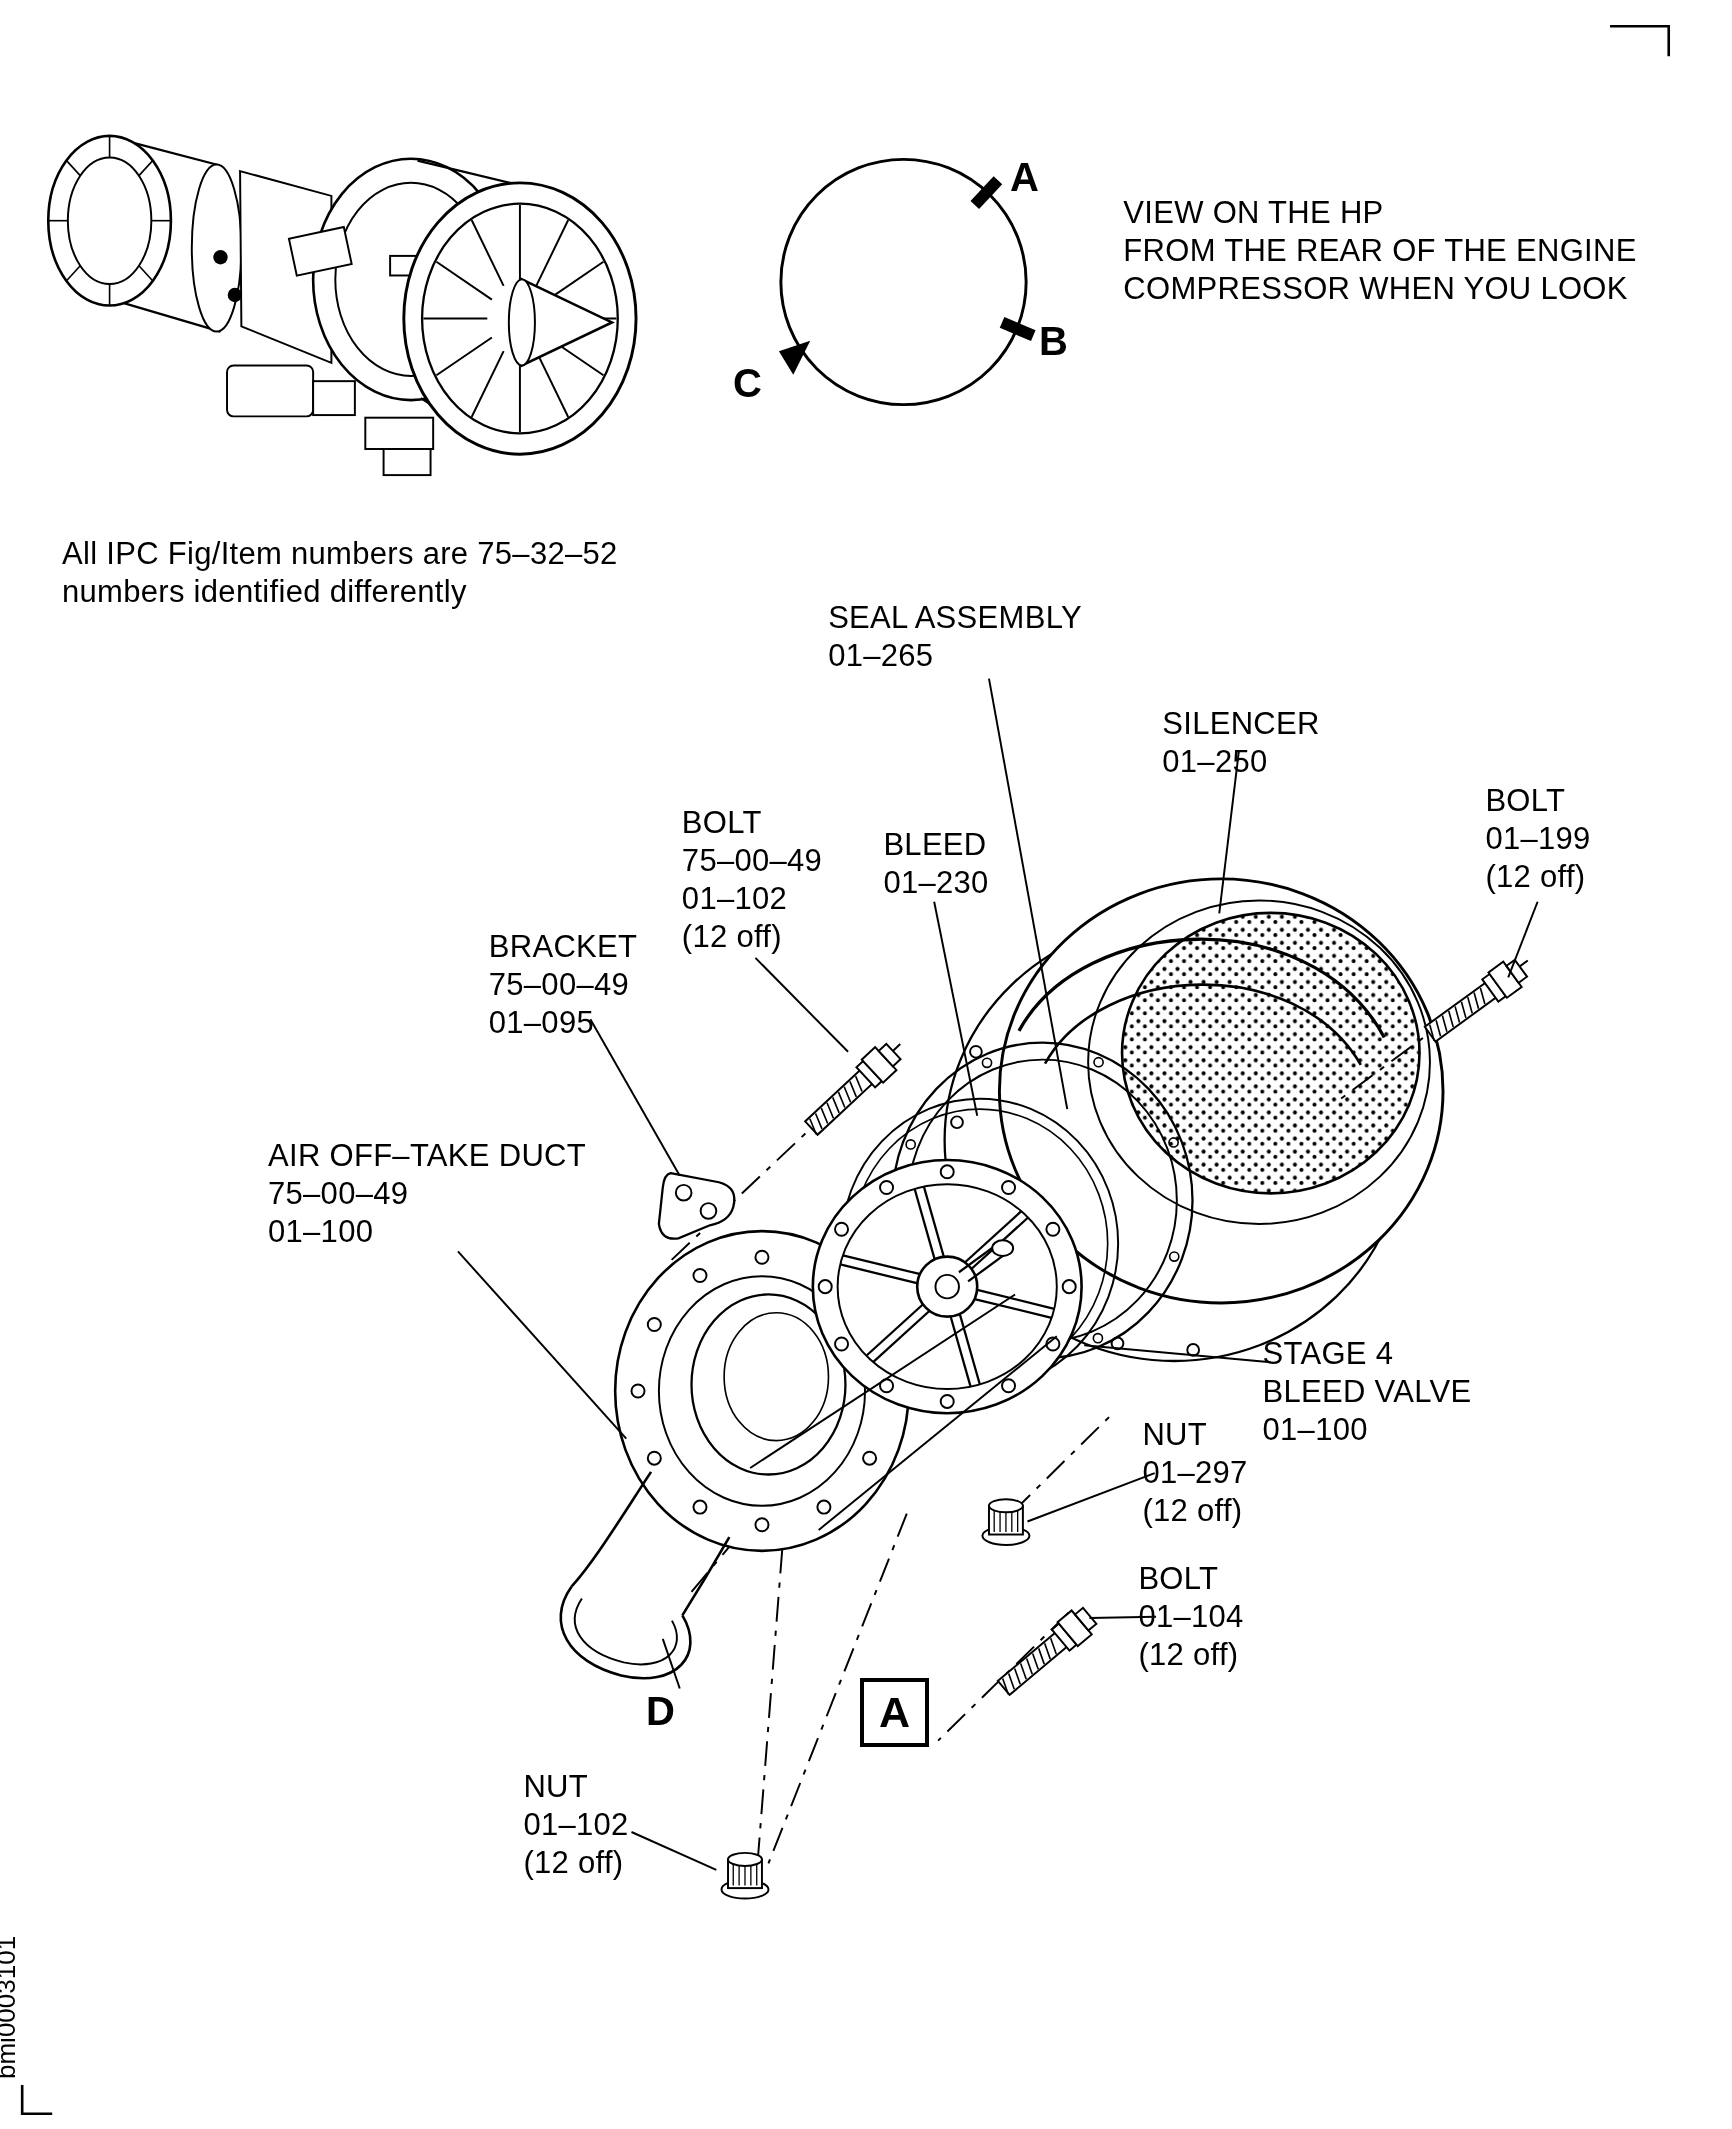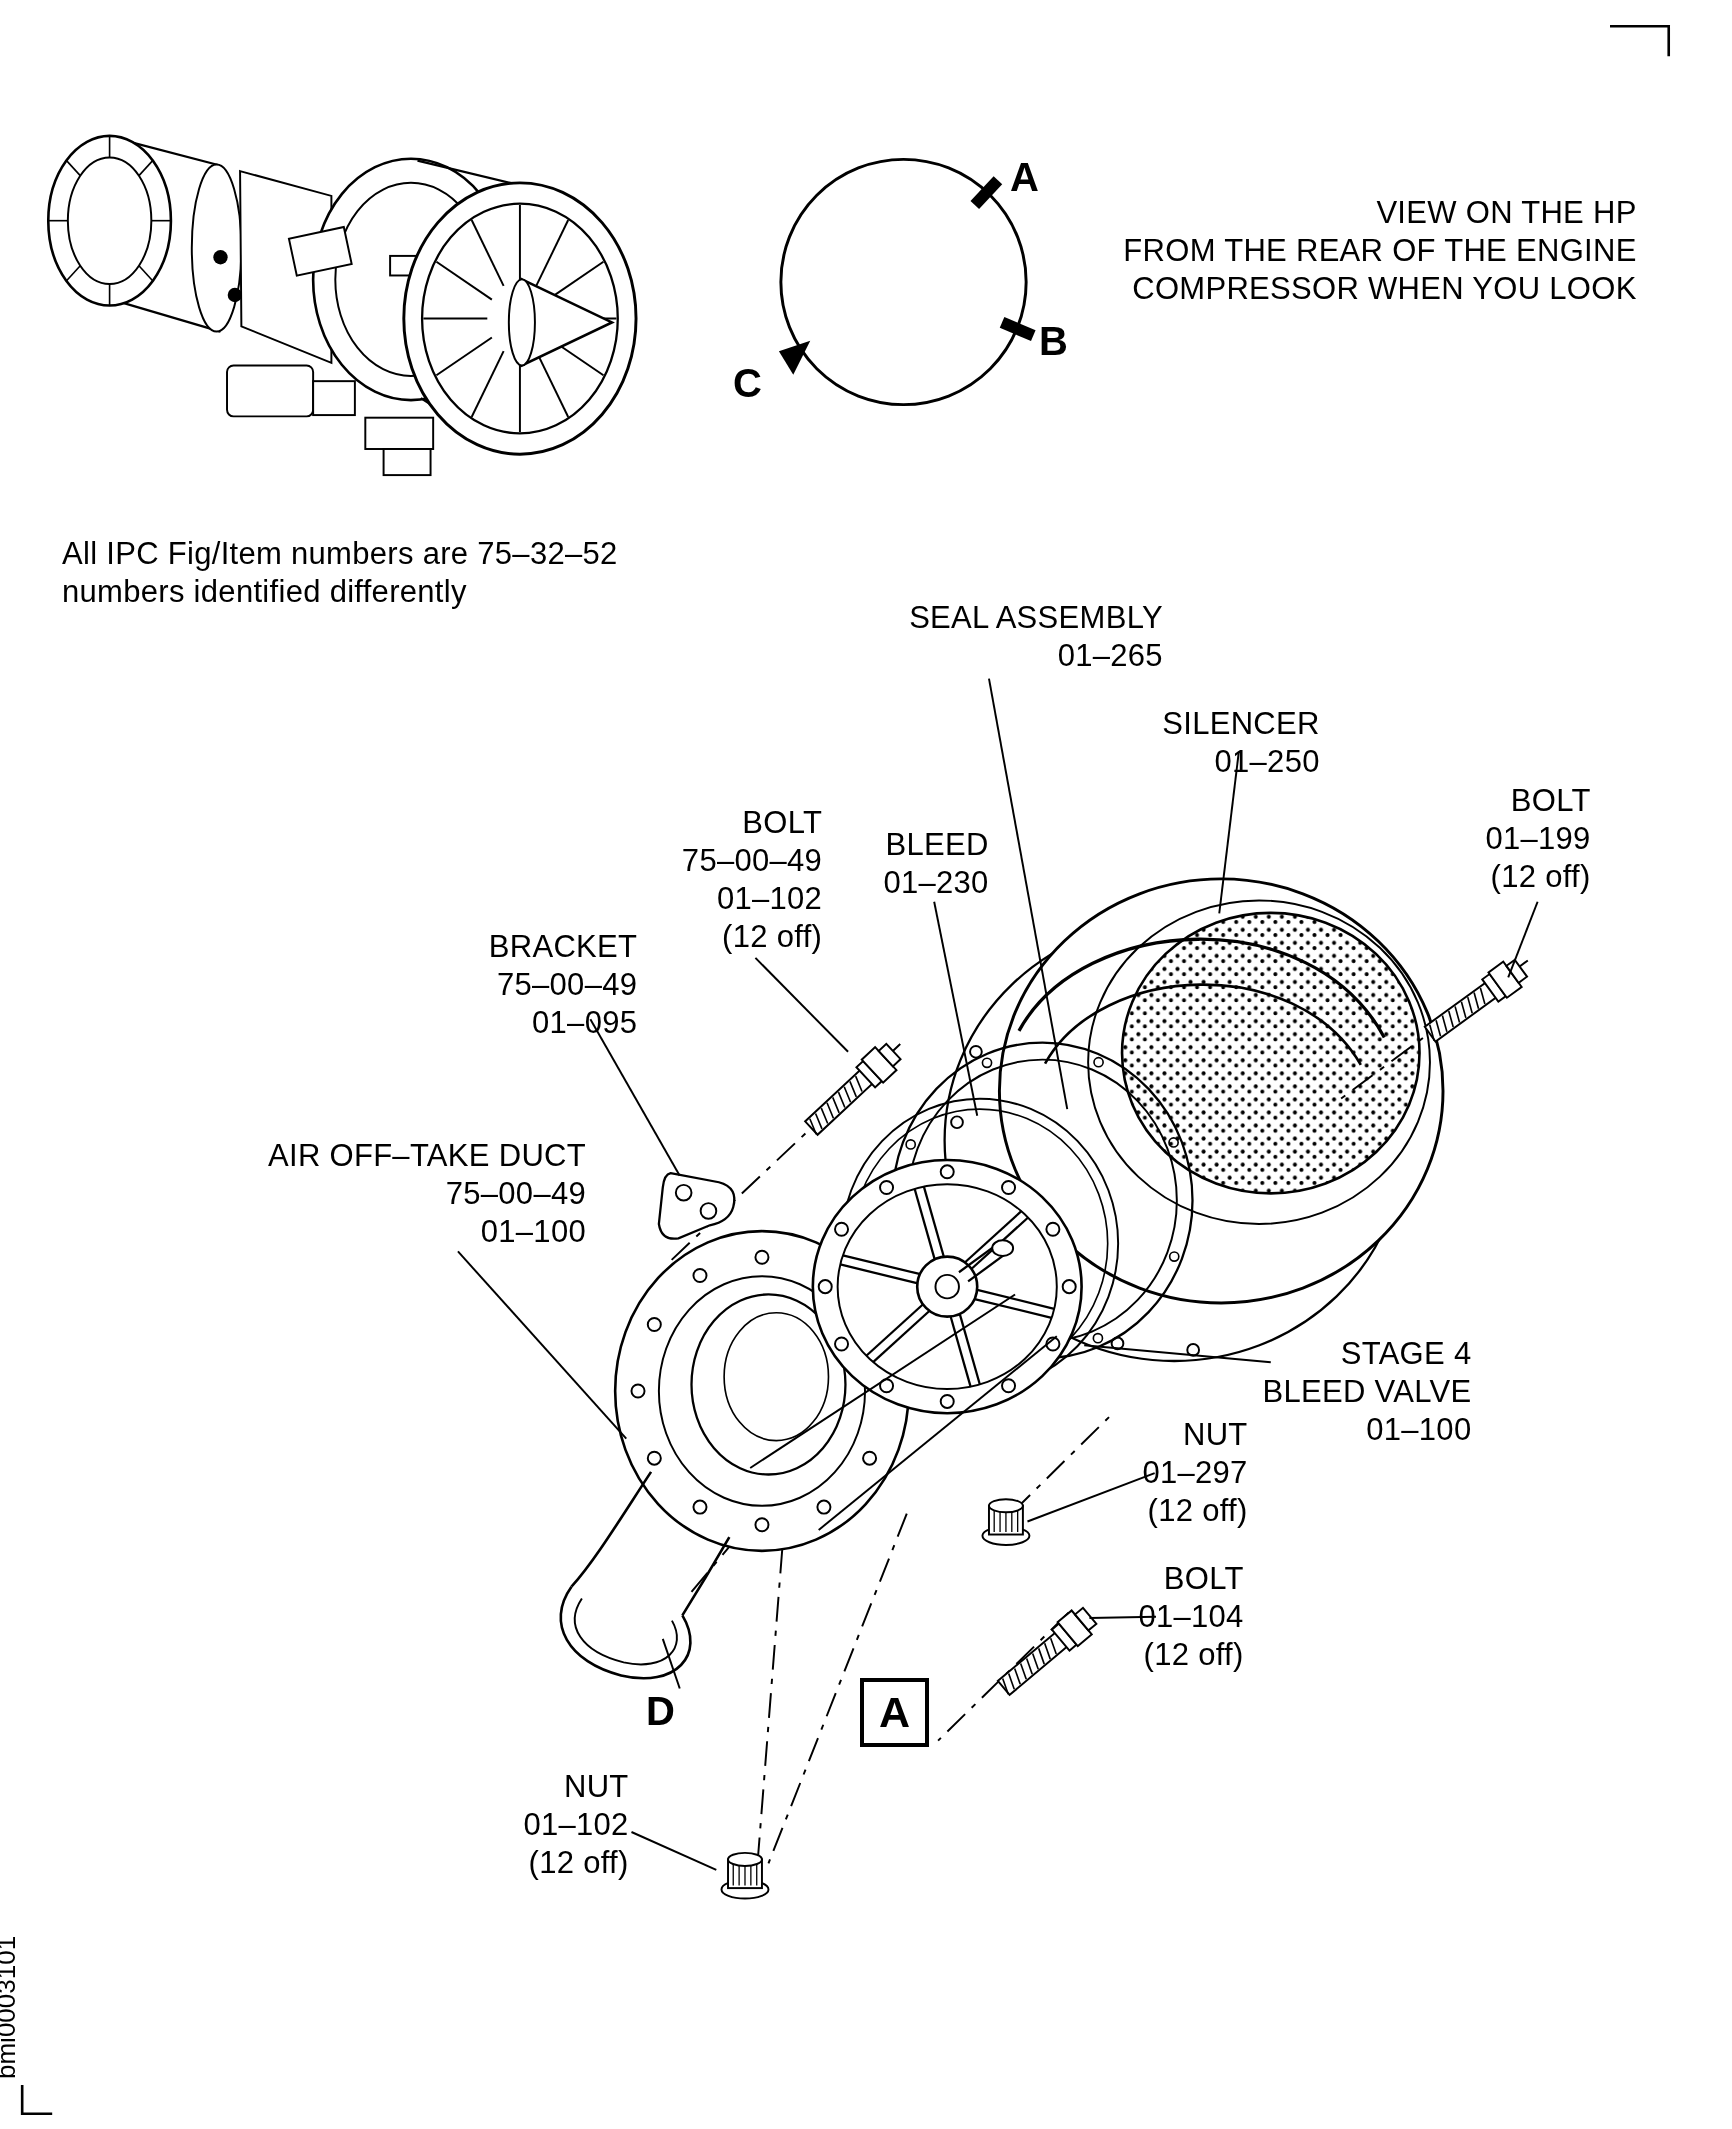--- a/index.html
+++ b/index.html
@@ -1,21 +1,21 @@
 <!DOCTYPE html>
 <html style="font-size:10.4px"><head>
 <meta charset="utf-8">
 <style>
   * { margin:0; padding:0; box-sizing:border-box; }
   html,body { background:#fff; }
   body { font-family:"Liberation Sans", sans-serif; color:#000; }
   .page { position:relative; width:1732px; height:2129px; background:#fff; overflow:hidden; }
   .art { position:absolute; left:0; top:0; }
   .label { position:absolute; font-size:31px; line-height:38px; white-space:nowrap; letter-spacing:0.3px; }
-  .center { transform:translateX(-50%); text-align:right; }
+  .center { transform:translateX(-50%); text-align:left; }
   .marker { position:absolute; font-size:40px; font-weight:bold; line-height:40px; }
   .abox { position:absolute; width:69px; height:69px; border:4.6px solid #000; display:flex; align-items:center; justify-content:center; font-size:43px; font-weight:bold; background:#fff; }
   .figid { position:absolute; font-size:26px; line-height:30px; white-space:nowrap; transform:rotate(-90deg); transform-origin:0 100%; }
 </style>
 </head>
 <body>
 
 <div class="page">
 
   <svg class="art" width="1732" height="2129" viewBox="0 0 2655 3263">
@@ -267,21 +267,21 @@
   <div class="label center" style="left:1380px;top:194px">
     <div>VIEW ON THE HP</div>
     <div>FROM THE REAR OF THE ENGINE</div>
     <div>COMPRESSOR WHEN YOU LOOK</div>
   </div>
 
   <div class="marker" style="left:1010px;top:157px">A</div>
   <div class="marker" style="left:1039px;top:321px">B</div>
   <div class="marker" style="left:733px;top:363px">C</div>
 
-  <div class="label center" style="left:1036px;top:599px">
+  <div class="label center" style="left:955px;top:599px">
     <div>SEAL ASSEMBLY</div>
     <div>01–265</div>
   </div>
 
   <div class="label center" style="left:1241px;top:705px">
     <div>SILENCER</div>
     <div>01–250</div>
   </div>
 
   <div class="label center" style="left:1538px;top:782px">

